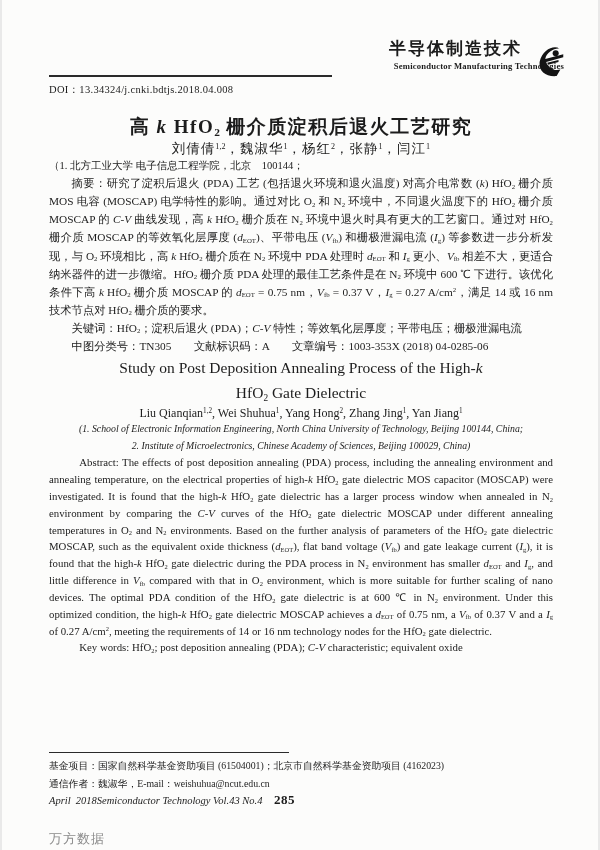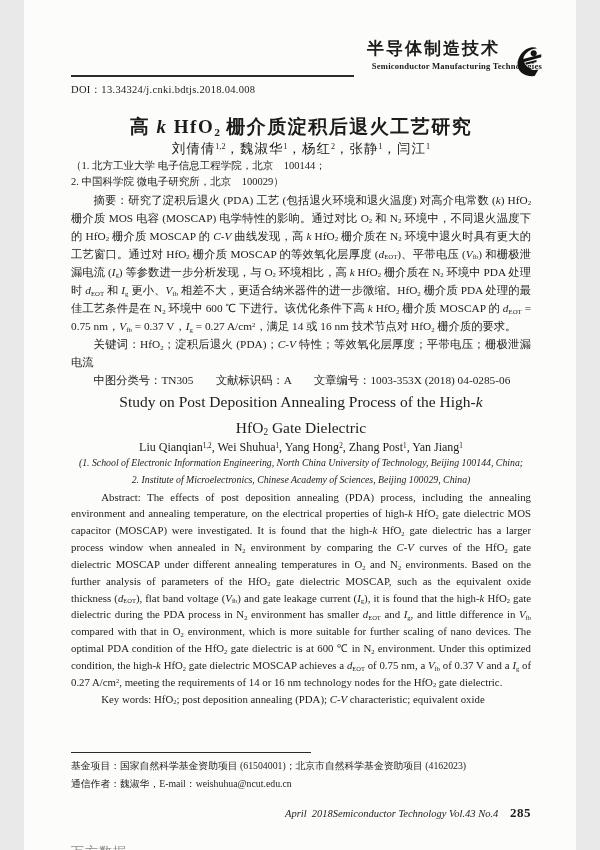--- a/index.html
+++ b/index.html
@@ -1,17 +1,17 @@
 <!DOCTYPE html>
 <html><head>
 <meta charset="utf-8">
 <style>
   html,body{margin:0;padding:0;background:#e9e9e9;}
   .page{
-    width:552px;height:850px;margin:0 auto;position:relative;overflow:hidden;
+    width:596px;height:850px;margin:0 auto;position:relative;overflow:hidden;
     background:#fcfcfb;color:#1c1c1c;
     font-family:"Liberation Serif", serif;
   }
   
   .journal-block{position:absolute;top:39px;right:34px;text-align:right;}
   .journal-cn{
     font-family:"Liberation Sans", sans-serif;
     font-size:17px;font-weight:bold;letter-spacing:2px;margin-right:42px;line-height:1.15;
   }
   .journal-en{
@@ -34,21 +34,21 @@
   .title-en{text-align:center;font-size:15.5px;font-weight:normal;margin-top:9px;line-height:1.65;}
   .authors-en{text-align:center;font-size:12px;margin-top:6px;}
   .affil-en{text-align:center;font-size:9.8px;font-style:italic;margin-top:4px;line-height:1.7;}
   .enbody{font-size:10.8px;line-height:1.56;text-align:justify;}
   .abstract-en{margin-top:10px;text-indent:2.8em;}
   .keywords-en{text-indent:2.8em;}
   
   .bottom{position:absolute;left:47px;right:45px;top:752px;background:#fcfcfb;}
   .foot-rule{width:240px;height:0;border-top:1.5px solid #2a2a2a;}
   .footnote{font-size:9.8px;line-height:1.8;margin-top:4px;}
-  .page-footer{display:flex;justify-content:flex-end;align-items:baseline;margin-top:13px;font-size:10.5px;}
+  .page-footer{display:flex;justify-content:flex-start;align-items:baseline;font-size:10.5px;}
   .footer-date{font-style:italic;}
   .footer-ref{font-style:italic;}
   .page-num{font-style:normal;font-weight:bold;font-size:13px;margin-left:9px;letter-spacing:.5px;}
   .watermark{color:#8a8a8a;font-size:13px;margin-top:22px;font-family:"Liberation Sans",sans-serif;letter-spacing:1px;}
   
   .rt-b{font-weight:normal;margin-top:16px;}
   .rt-i{font-style:italic;}
   .rt-sub{font-size:60%;position:relative;top:.25em;letter-spacing:0;}
   .rt-sup{font-size:60%;position:relative;top:-.5em;letter-spacing:0;}
 </style>
@@ -68,32 +68,31 @@
   </svg>
   <div class="header-rule"></div>
   <div class="doi">DOI：13.34324/j.cnki.bdtjs.2018.04.008</div>
 
   <div class="content">
 
     <p class="title-cn"><span>高 </span><span class="rt-i">k</span><span> HfO</span><span class="rt-sub">2</span><span> 栅介质淀积后退火工艺研究</span></p>
     <p class="authors-cn"><span>刘倩倩</span><span class="rt-sup">1,2</span><span>，魏淑华</span><span class="rt-sup">1</span><span>，杨红</span><span class="rt-sup">2</span><span>，张静</span><span class="rt-sup">1</span><span>，闫江</span><span class="rt-sup">1</span></p>
     <p class="affil-cn">
       <span>（1. 北方工业大学 电子信息工程学院，北京　100144；</span><br>
-      <span>2. 中国科学院 微电子研究所，北京　100029）</span>
     </p>
 
     <p class="cnbody abstract-cn"><span class="rt-b">摘要：</span><span>研究了淀积后退火 (PDA) 工艺 (包括退火环境和退火温度) 对高介电常数 (</span><span class="rt-i">k</span><span>) HfO</span><span class="rt-sub">2</span><span> 栅介质 MOS 电容 (MOSCAP) 电学特性的影响。通过对比 O</span><span class="rt-sub">2</span><span> 和 N</span><span class="rt-sub">2</span><span> 环境中，不同退火温度下的 HfO</span><span class="rt-sub">2</span><span> 栅介质 MOSCAP 的 </span><span class="rt-i">C-V</span><span> 曲线发现，高 </span><span class="rt-i">k</span><span> HfO</span><span class="rt-sub">2</span><span> 栅介质在 N</span><span class="rt-sub">2</span><span> 环境中退火时具有更大的工艺窗口。通过对 HfO</span><span class="rt-sub">2</span><span> 栅介质 MOSCAP 的等效氧化层厚度 (</span><span class="rt-i">d</span><span class="rt-sub">EOT</span><span>)、平带电压 (</span><span class="rt-i">V</span><span class="rt-sub">fb</span><span>) 和栅极泄漏电流 (</span><span class="rt-i">I</span><span class="rt-sub">g</span><span>) 等参数进一步分析发现，与 O</span><span class="rt-sub">2</span><span> 环境相比，高 </span><span class="rt-i">k</span><span> HfO</span><span class="rt-sub">2</span><span> 栅介质在 N</span><span class="rt-sub">2</span><span> 环境中 PDA 处理时 </span><span class="rt-i">d</span><span class="rt-sub">EOT</span><span> 和 </span><span class="rt-i">I</span><span class="rt-sub">g</span><span> 更小、</span><span class="rt-i">V</span><span class="rt-sub">fb</span><span> 相差不大，更适合纳米器件的进一步微缩。HfO</span><span class="rt-sub">2</span><span> 栅介质 PDA 处理的最佳工艺条件是在 N</span><span class="rt-sub">2</span><span> 环境中 600 ℃ 下进行。该优化条件下高 </span><span class="rt-i">k</span><span> HfO</span><span class="rt-sub">2</span><span> 栅介质 MOSCAP 的 </span><span class="rt-i">d</span><span class="rt-sub">EOT</span><span> = 0.75 nm，</span><span class="rt-i">V</span><span class="rt-sub">fb</span><span> = 0.37 V，</span><span class="rt-i">I</span><span class="rt-sub">g</span><span> = 0.27 A/cm</span><span class="rt-sup">2</span><span>，满足 14 或 16 nm 技术节点对 HfO</span><span class="rt-sub">2</span><span> 栅介质的要求。</span></p>
     <p class="cnbody keywords-cn"><span class="rt-b">关键词：</span><span>HfO</span><span class="rt-sub">2</span><span>；淀积后退火 (PDA)；</span><span class="rt-i">C-V</span><span> 特性；等效氧化层厚度；平带电压；栅极泄漏电流</span></p>
     <p class="cnbody clc-line"><span class="rt-b">中图分类号：</span><span>TN305</span><span>　　</span><span class="rt-b">文献标识码：</span><span>A</span><span>　　</span><span class="rt-b">文章编号：</span><span>1003-353X (2018) 04-0285-06</span></p>
 
     <p class="title-en">
       <span><span>Study on Post Deposition Annealing Process of the High-</span><span class="rt-i">k</span></span><br>
       <span><span>HfO</span><span class="rt-sub">2</span><span> Gate Dielectric</span></span>
     </p>
-    <p class="authors-en"><span>Liu Qianqian</span><span class="rt-sup">1,2</span><span>, Wei Shuhua</span><span class="rt-sup">1</span><span>, Yang Hong</span><span class="rt-sup">2</span><span>, Zhang Post</span><span class="rt-sup">1</span><span>, Yan Jiang</span><span class="rt-sup">1</span></p>
+    <p class="authors-en"><span>Liu Qianqian</span><span class="rt-sup">1,2</span><span>, Wei Shuhua</span><span class="rt-sup">1</span><span>, Yang Hong</span><span class="rt-sup">2</span><span>, Zhang Jing</span><span class="rt-sup">1</span><span>, Yan Jiang</span><span class="rt-sup">1</span></p>
     <p class="affil-en">
       <span>(1. School of Electronic Information Engineering, North China University of Technology, Beijing 100144, China;</span><br>
       <span>2. Institute of Microelectronics, Chinese Academy of Sciences, Beijing 100029, China)</span>
     </p>
 
     <p class="enbody abstract-en"><span class="rt-b">Abstract: </span><span>The effects of post deposition annealing (PDA) process, including the annealing environment and annealing temperature, on the electrical properties of high-</span><span class="rt-i">k</span><span> HfO</span><span class="rt-sub">2</span><span> gate dielectric MOS capacitor (MOSCAP) were investigated. It is found that the high-</span><span class="rt-i">k</span><span> HfO</span><span class="rt-sub">2</span><span> gate dielectric has a larger process window when annealed in N</span><span class="rt-sub">2</span><span> environment by comparing the </span><span class="rt-i">C-V</span><span> curves of the HfO</span><span class="rt-sub">2</span><span> gate dielectric MOSCAP under different annealing temperatures in O</span><span class="rt-sub">2</span><span> and N</span><span class="rt-sub">2</span><span> environments. Based on the further analysis of parameters of the HfO</span><span class="rt-sub">2</span><span> gate dielectric MOSCAP, such as the equivalent oxide thickness (</span><span class="rt-i">d</span><span class="rt-sub">EOT</span><span>), flat band voltage (</span><span class="rt-i">V</span><span class="rt-sub">fb</span><span>) and gate leakage current (</span><span class="rt-i">I</span><span class="rt-sub">g</span><span>), it is found that the high-</span><span class="rt-i">k</span><span> HfO</span><span class="rt-sub">2</span><span> gate dielectric during the PDA process in N</span><span class="rt-sub">2</span><span> environment has smaller </span><span class="rt-i">d</span><span class="rt-sub">EOT</span><span> and </span><span class="rt-i">I</span><span class="rt-sub">g</span><span>, and little difference in </span><span class="rt-i">V</span><span class="rt-sub">fb</span><span> compared with that in O</span><span class="rt-sub">2</span><span> environment, which is more suitable for further scaling of nano devices. The optimal PDA condition of the HfO</span><span class="rt-sub">2</span><span> gate dielectric is at 600 ℃ in N</span><span class="rt-sub">2</span><span> environment. Under this optimized condition, the high-</span><span class="rt-i">k</span><span> HfO</span><span class="rt-sub">2</span><span> gate dielectric MOSCAP achieves a </span><span class="rt-i">d</span><span class="rt-sub">EOT</span><span> of 0.75 nm, a </span><span class="rt-i">V</span><span class="rt-sub">fb</span><span> of 0.37 V and a </span><span class="rt-i">I</span><span class="rt-sub">g</span><span> of 0.27 A/cm</span><span class="rt-sup">2</span><span>, meeting the requirements of 14 or 16 nm technology nodes for the HfO</span><span class="rt-sub">2</span><span> gate dielectric.</span></p>
     <p class="enbody keywords-en"><span class="rt-b">Key words: </span><span>HfO</span><span class="rt-sub">2</span><span>; post deposition annealing (PDA); </span><span class="rt-i">C-V</span><span> characteristic; equivalent oxide</span></p>
   </div>
 
   <div class="bottom">

